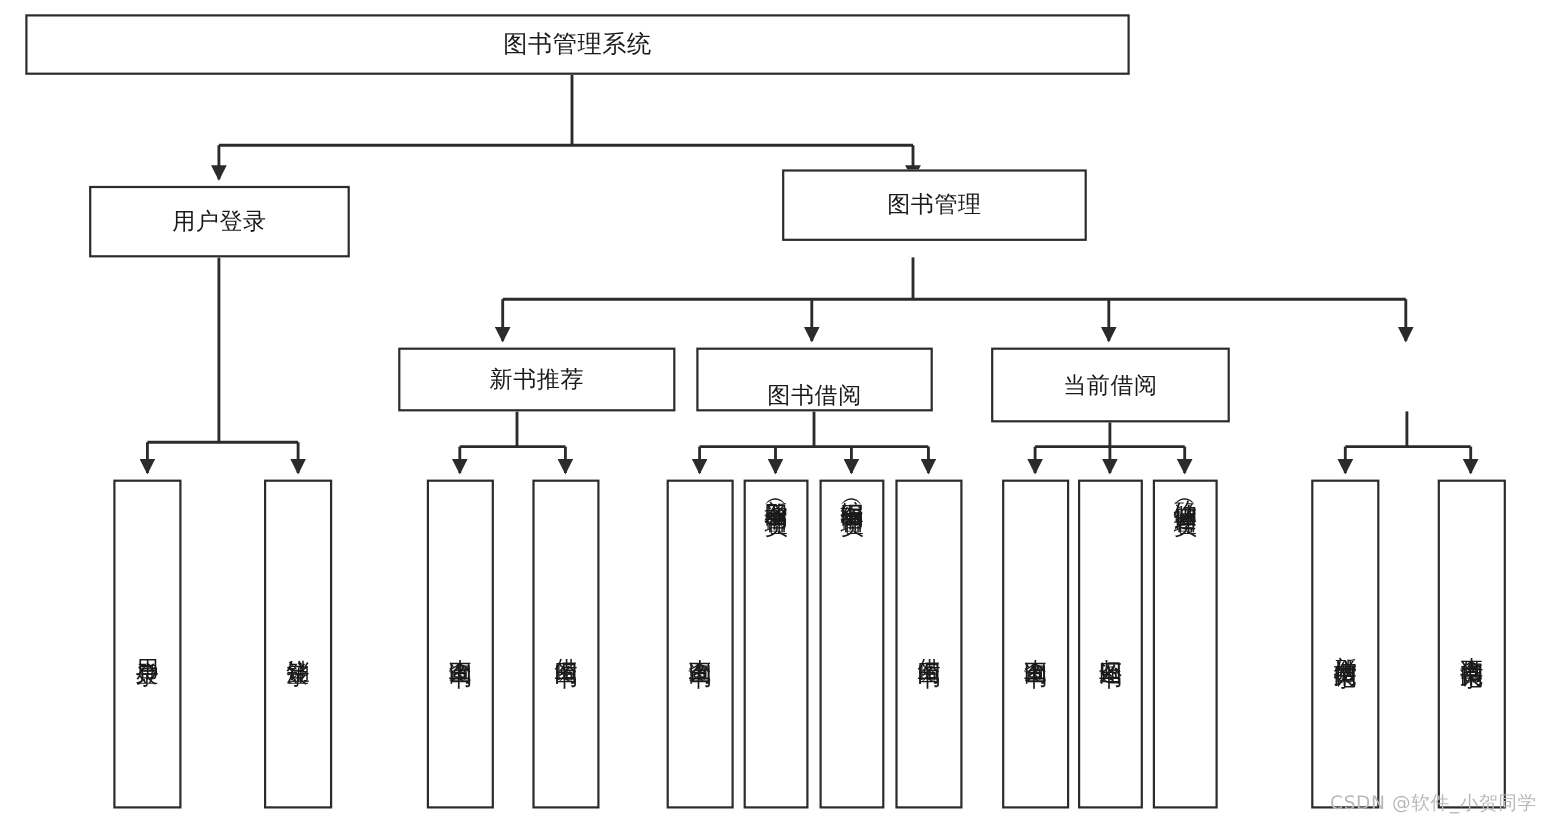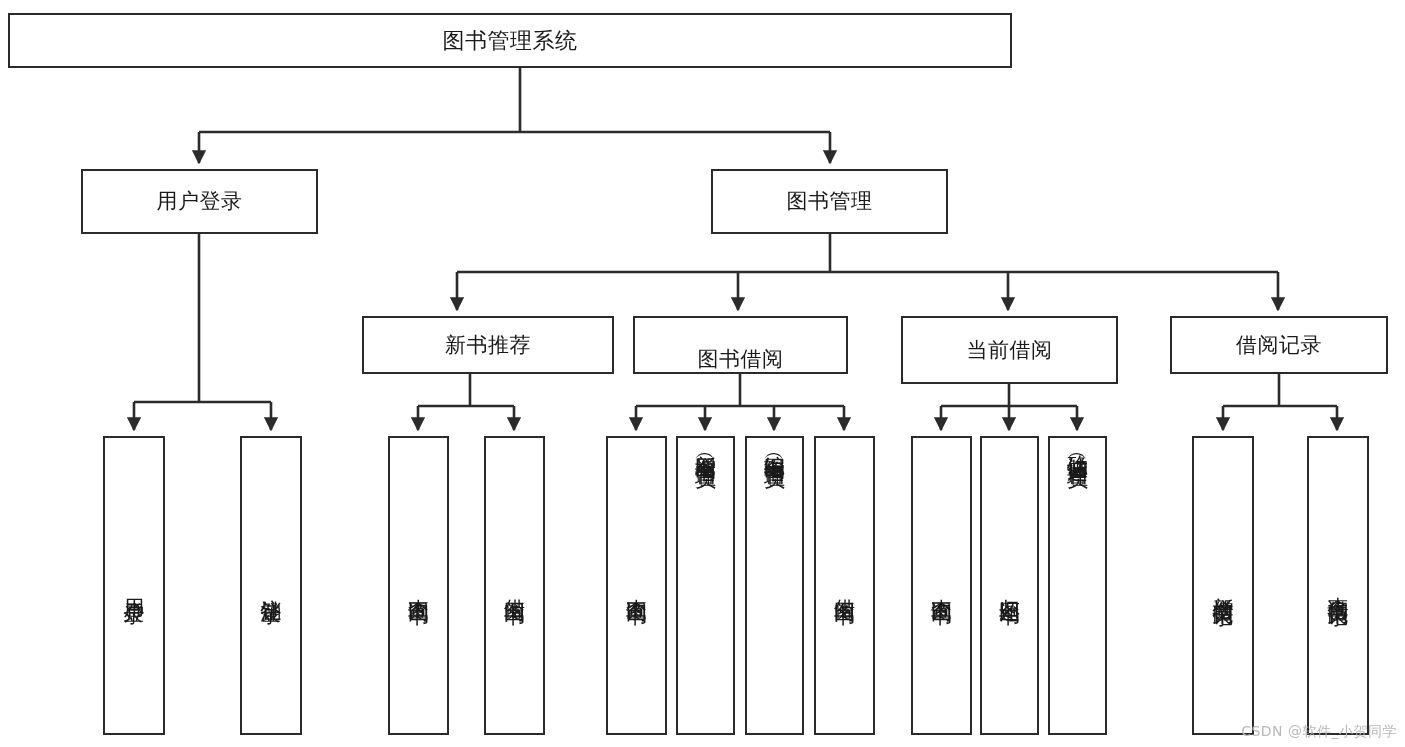--- a/index.html
+++ b/index.html
@@ -69,21 +69,21 @@
     height: 100%;
     display: flex;
     align-items: center;
     justify-content: center;
     width: 100%;
   }
   #watermark {
     position: absolute;
     right: 8px;
     bottom: 6px;
-    font-size: 14px;
+    font-size: 17px;
     color: #b9b9b9;
     letter-spacing: 0.5px;
     white-space: nowrap;
     z-index: 5;
     font-family: "DejaVu Sans", "Liberation Sans", sans-serif;
   }
 </style>
 </head>
 <body>
 
@@ -136,47 +136,44 @@
       <path d="M 1009 406 L 1009 430" marker-end="url(#arrowhead)"></path>
       <path d="M 1077 406 L 1077 430" marker-end="url(#arrowhead)"></path>
 
       <path d="M 1279 374 L 1279 406"></path>
       <path d="M 1223 406 L 1337 406"></path>
       <path d="M 1223 406 L 1223 430" marker-end="url(#arrowhead)"></path>
       <path d="M 1337 406 L 1337 430" marker-end="url(#arrowhead)"></path>
     </g>
   </svg>
 
-  <div class="node horiz root" style="left:8px; top:13px; width:1004px; height:55px;">
+  <div class="node horiz root" style="left:23px; top:13px; width:1004px; height:55px;">
     <span class="label">图书管理系统</span>
   </div>
 
   <div class="node horiz" style="left:81px; top:169px; width:237px; height:65px;">
     <span class="label">用户登录</span>
   </div>
 
-  <div class="node horiz" style="left:711px; top:169px; width:237px; height:65px;">
+  <div class="node horiz" style="left:711px; top:154px; width:277px; height:65px;">
     <span class="label">图书管理</span>
   </div>
 
   <div class="node horiz" style="left:362px; top:316px; width:252px; height:58px;">
     <span class="label">新书推荐</span>
   </div>
 
   <div class="node horiz" style="left:633px; top:316px; width:215px; height:58px;align-items:flex-end;">
     <span class="label">图书借阅</span>
   </div>
 
   <div class="node horiz" style="left:901px; top:316px; width:217px; height:68px;">
     <span class="label">当前借阅</span>
   </div>
 
-  <div class="node horiz" style="left:1170px; top:316px; width:218px; height:58px;">
-    <span class="label">借阅记录</span>
-  </div>
 
   <div class="node vert" style="left:103px; top:436px; width:62px; height:299px;">
     <div class="vert-inner">
       <span class="label">用户登录</span>
     </div>
   </div>
 
   <div class="node vert" style="left:240px; top:436px; width:62px; height:299px;">
     <div class="vert-inner">
       <span class="label">注销登录</span>

